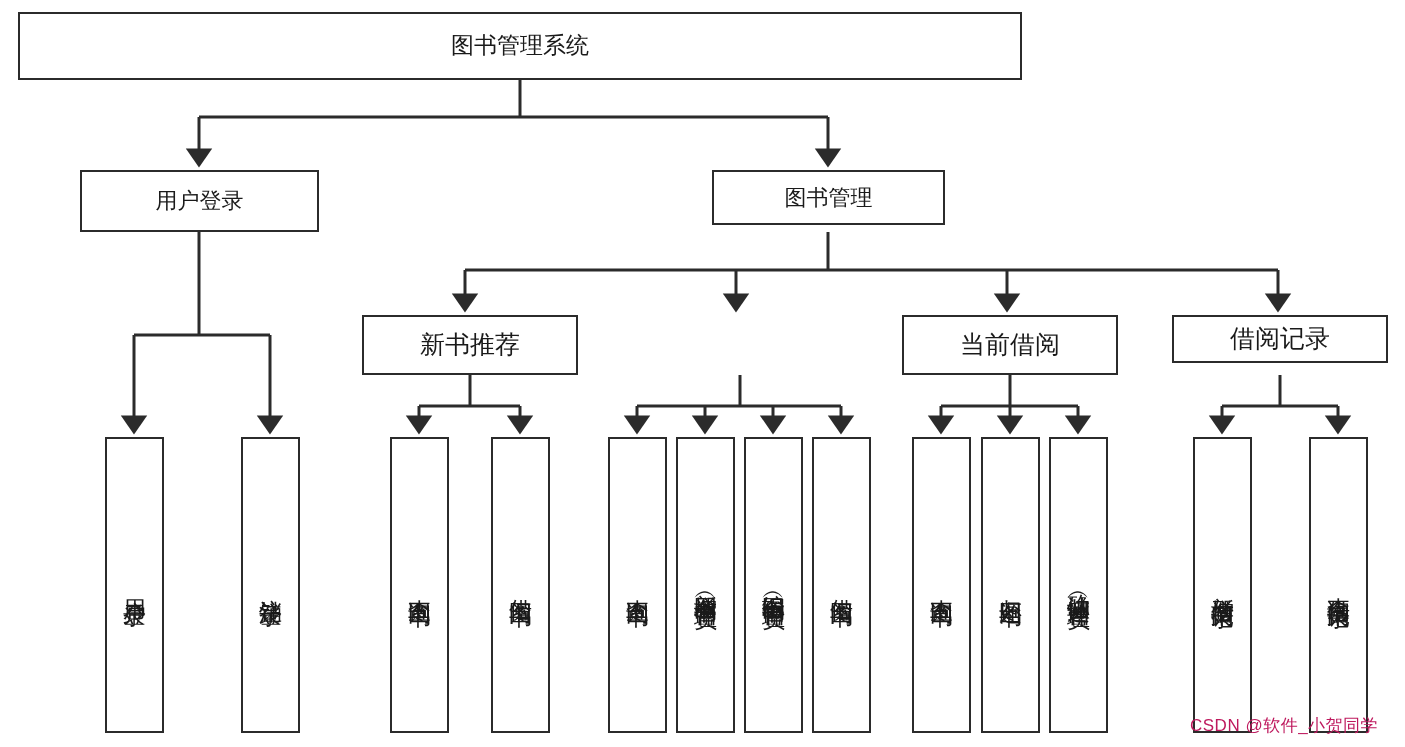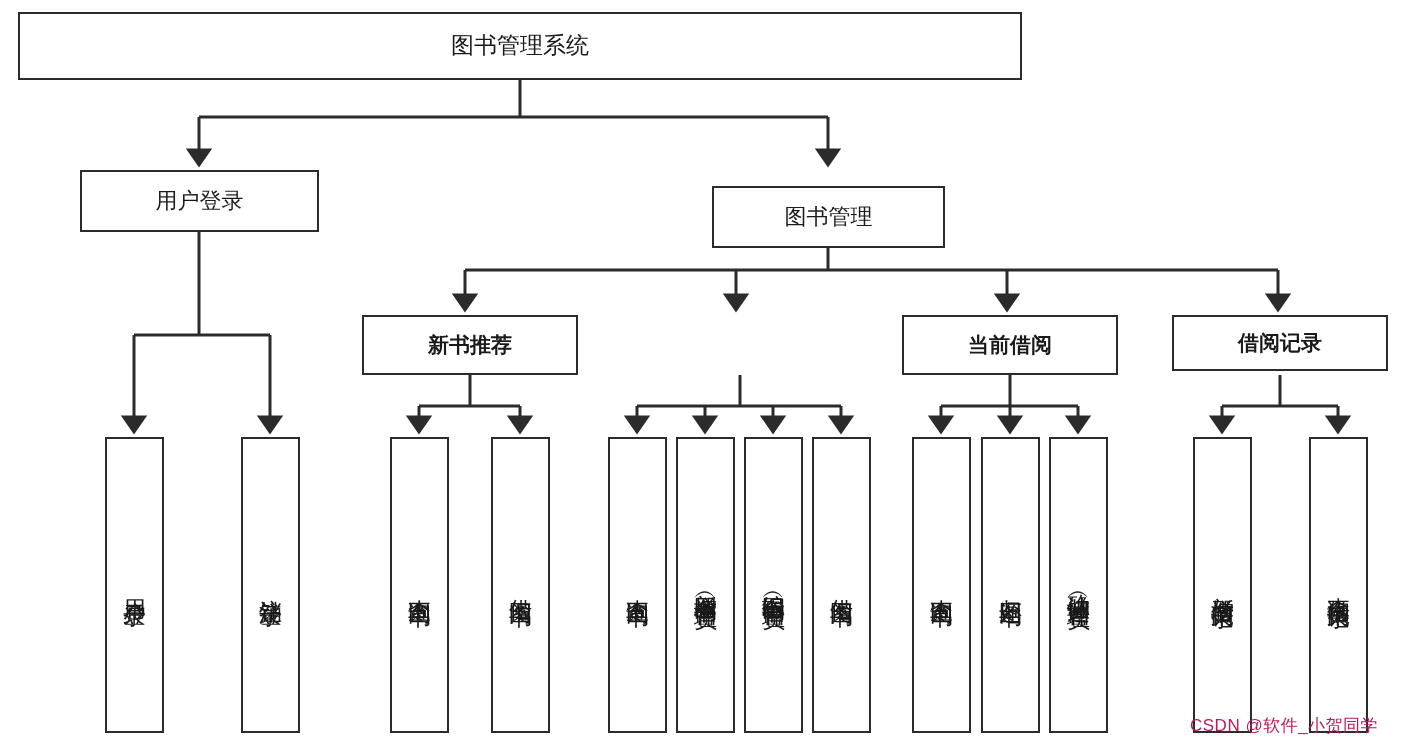--- a/index.html
+++ b/index.html
@@ -36,21 +36,21 @@
     color: #1a1a1a;
   }
   .node .label {
     display: block;
     text-align: center;
     line-height: 1.18;
     white-space: nowrap;
   }
   .node-root .label { font-size: 23px; }
   .node-l2 .label { font-size: 22px; }
-  .node-l3 .label { font-size: 21px; font-weight: bold; }
+  .node-l3 .label { font-size: 25px; }
   .node-leaf {
     align-items: center;
     justify-content: center;
   }
   .node-leaf .label {
     writing-mode: vertical-rl;
     text-orientation: upright;
     font-size: 23px;
     letter-spacing: 2px;
     line-height: 1.0;
@@ -119,31 +119,31 @@
     </g>
   </svg>
 
   <div class="node node-root" style="left:18px; top:12px; width:1004px; height:68px;">
     <span class="label">图书管理系统</span>
   </div>
 
   <div class="node node-l2" style="left:80px; top:170px; width:239px; height:62px;">
     <span class="label">用户登录</span>
   </div>
-  <div class="node node-l2" style="left:712px; top:186px; width:233px; height:62px;">
+  <div class="node node-l2" style="left:712px; top:170px; width:233px; height:55px;">
     <span class="label">图书管理</span>
   </div>
 
   <div class="node node-l3" style="left:362px; top:315px; width:216px; height:60px;">
     <span class="label">新书推荐</span>
   </div>
   <div class="node node-l3" style="left:902px; top:315px; width:216px; height:60px;">
     <span class="label">当前借阅</span>
   </div>
-  <div class="node node-l3" style="left:1172px; top:315px; width:216px; height:56px;">
+  <div class="node node-l3" style="left:1172px; top:315px; width:216px; height:48px;">
     <span class="label">借阅记录</span>
   </div>
 
   <div class="node node-leaf" style="left:105px; top:437px; width:59px; height:296px;">
     <span class="label">用户登录</span>
   </div>
   <div class="node node-leaf" style="left:241px; top:437px; width:59px; height:296px;">
     <span class="label">注销登录</span>
   </div>
 

